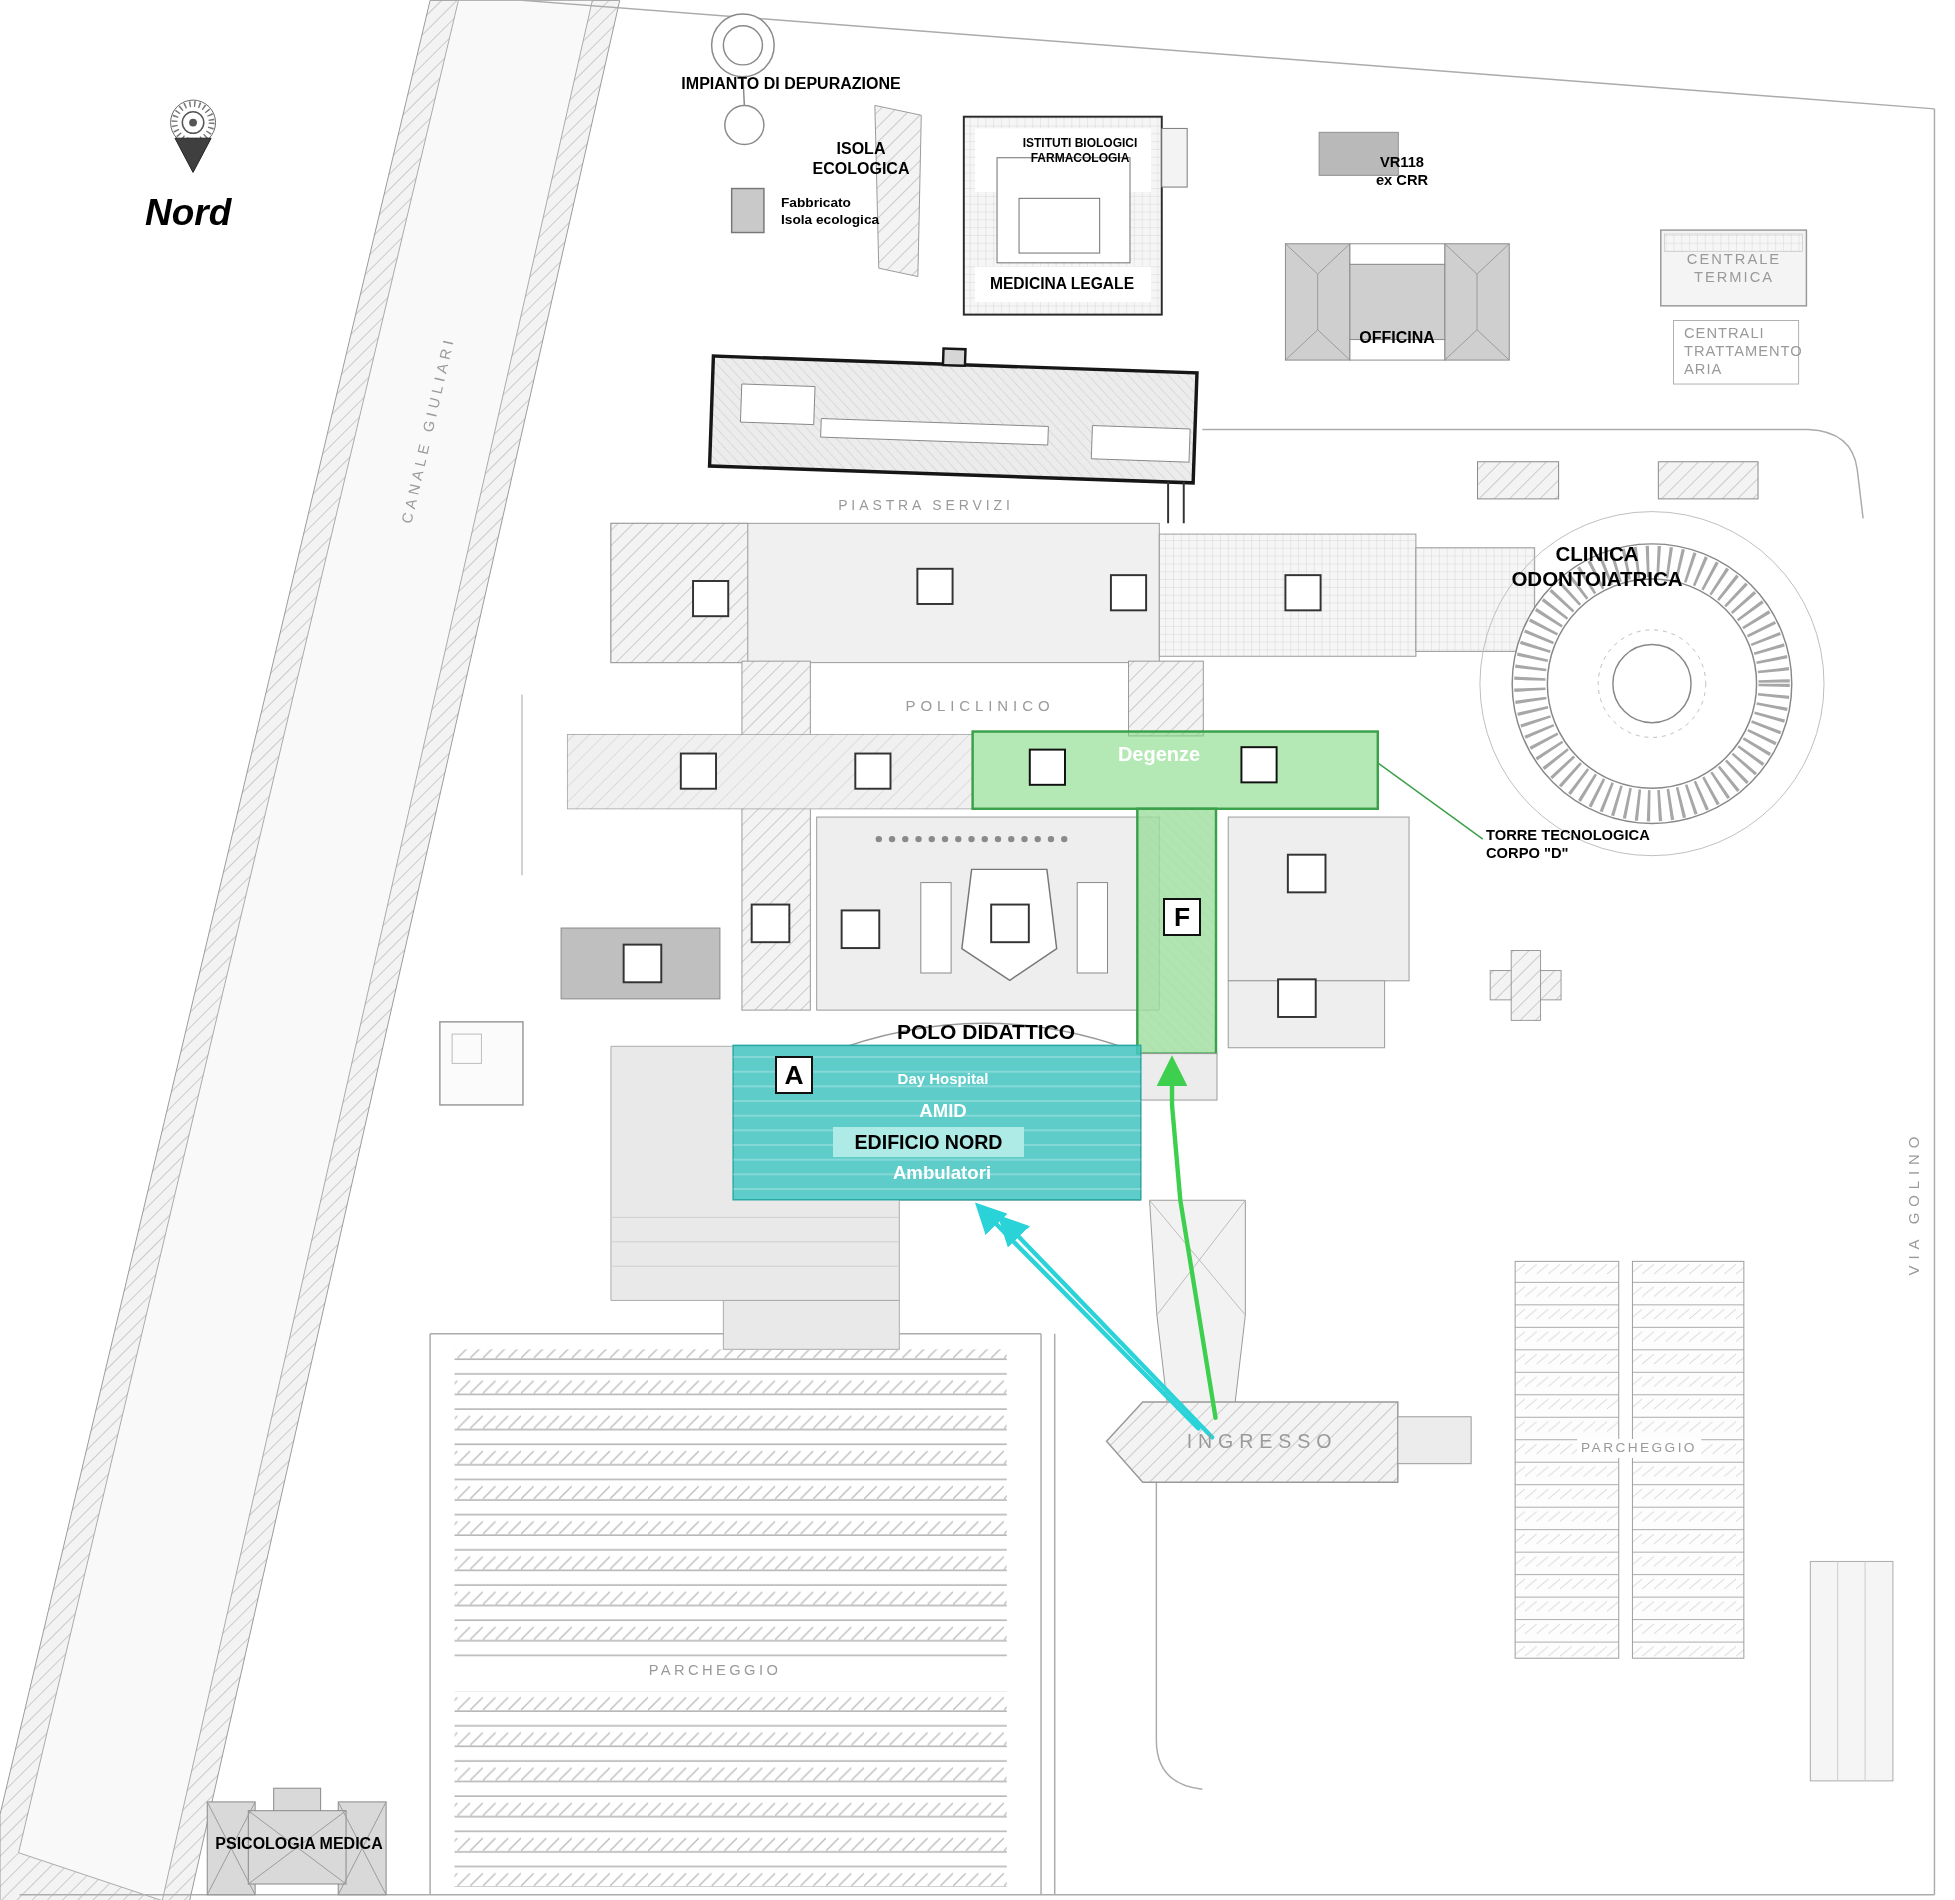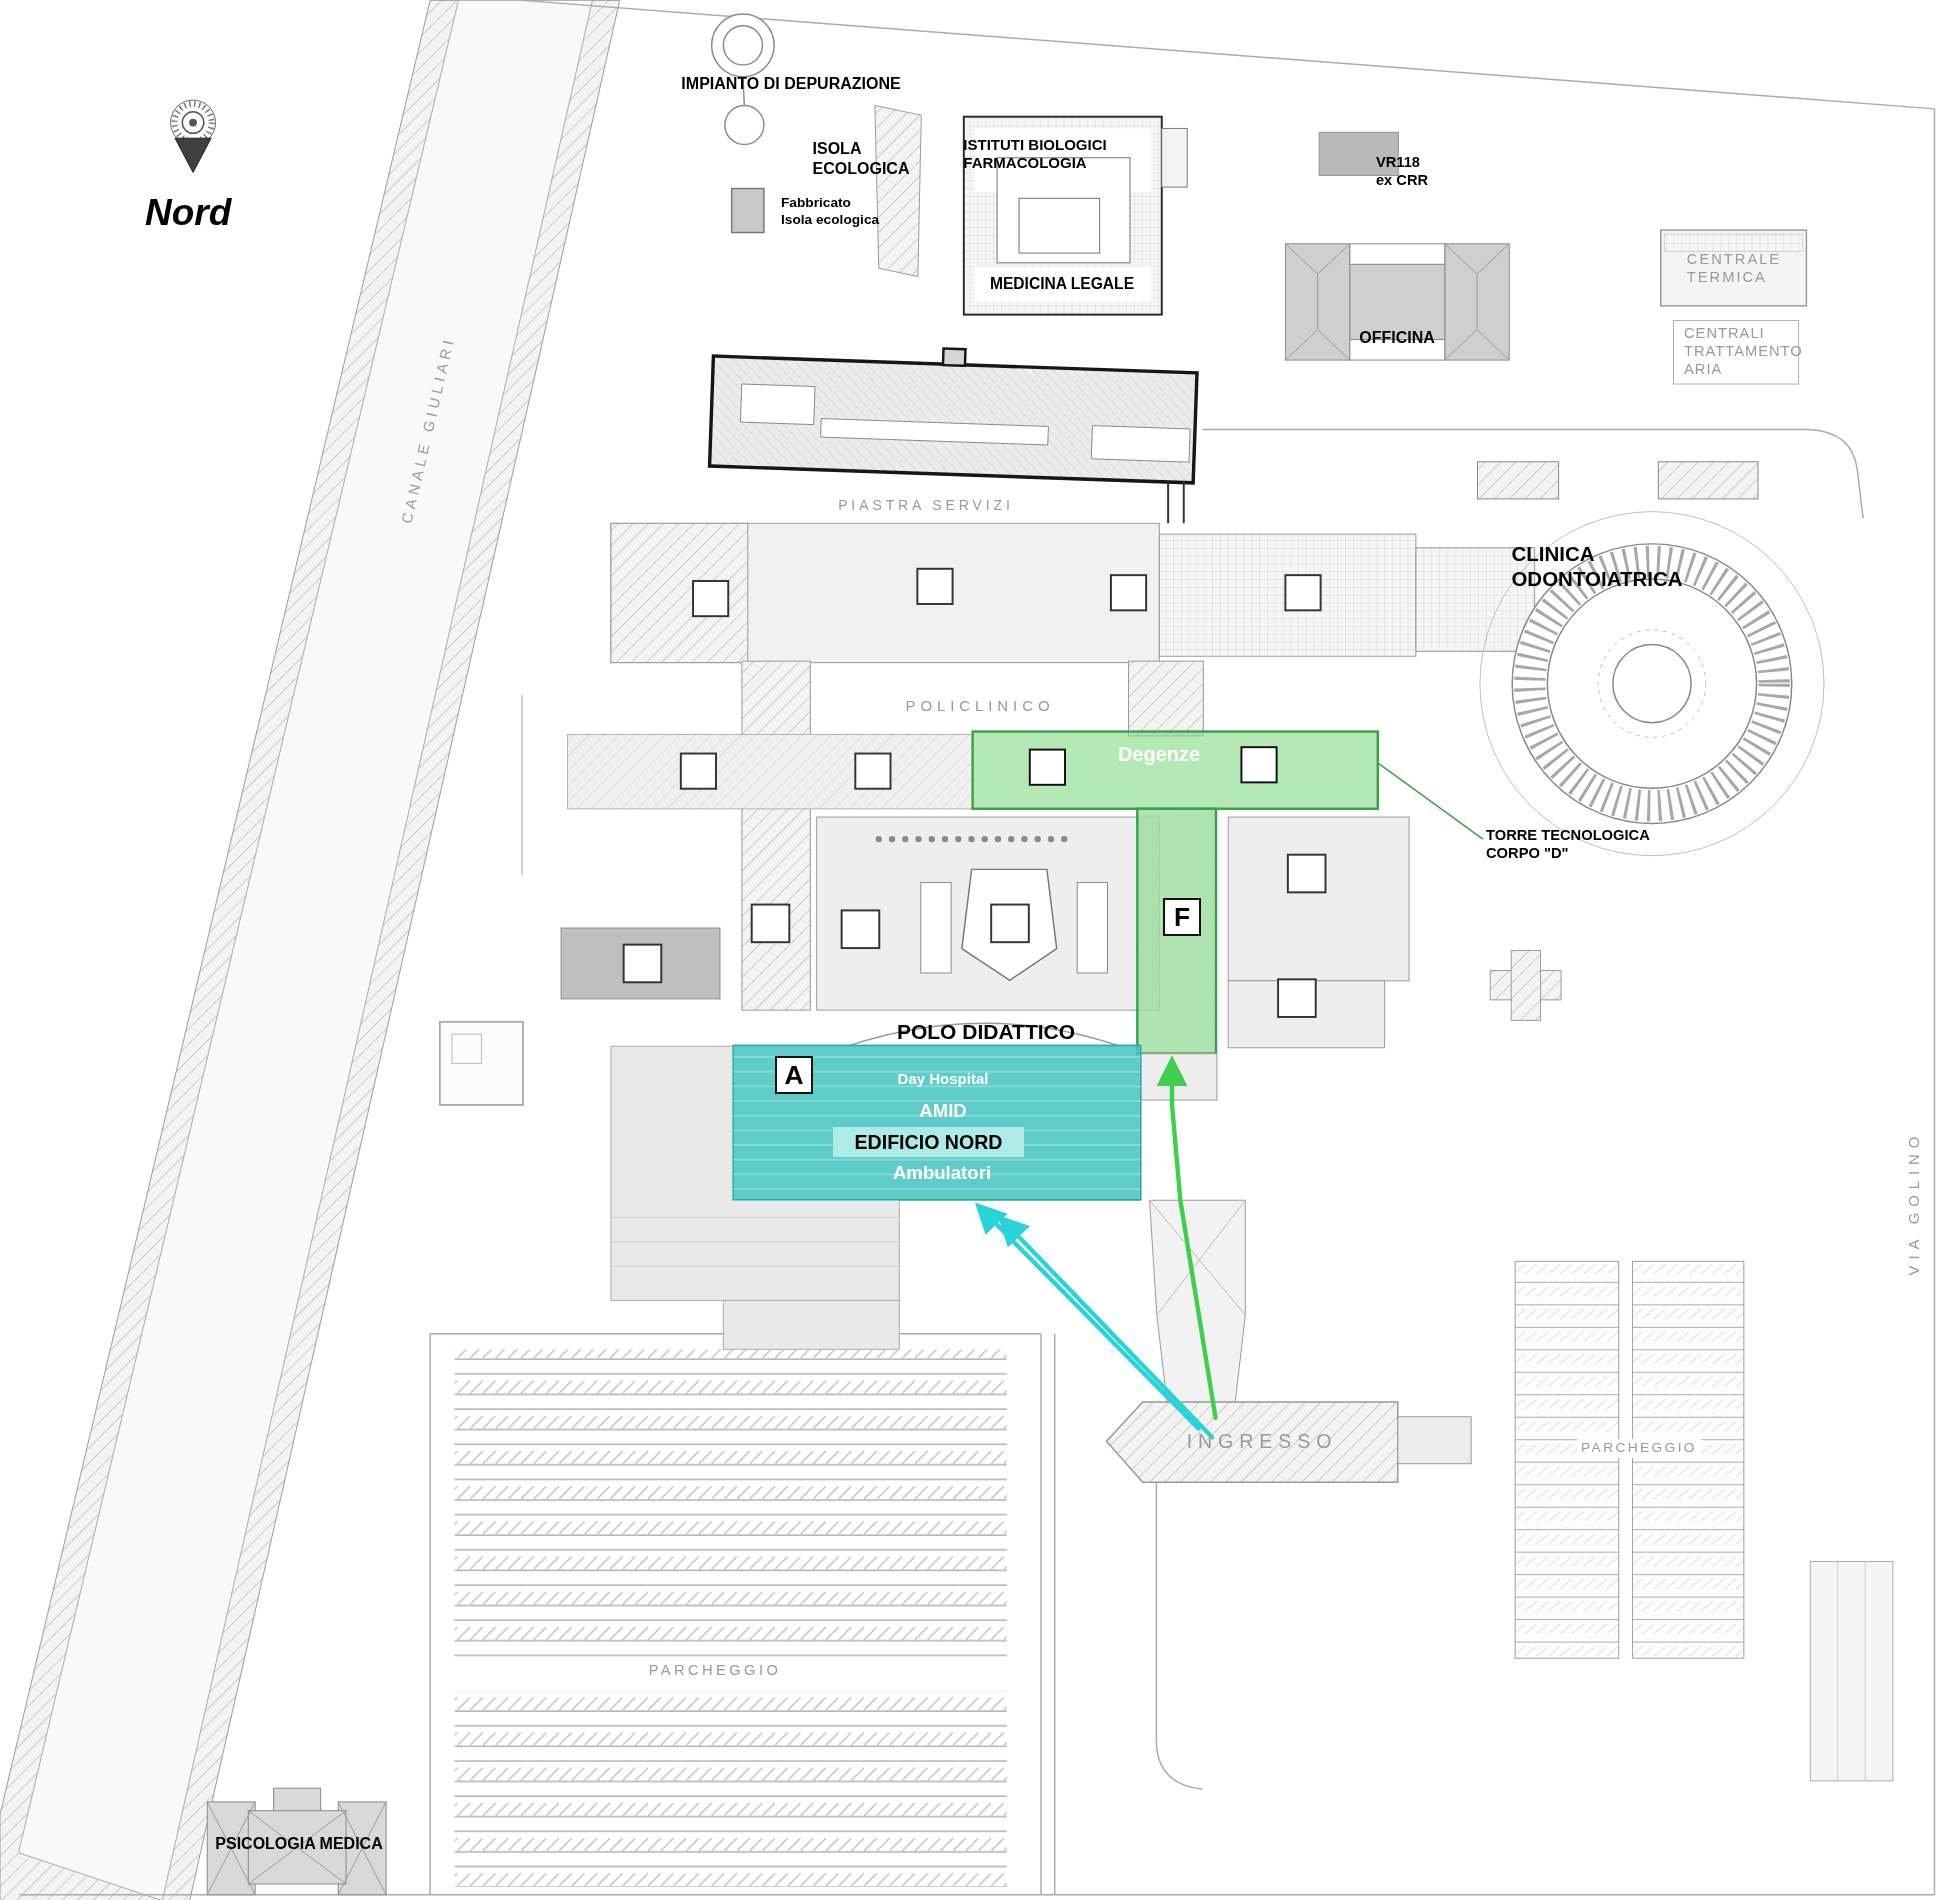--- a/index.html
+++ b/index.html
@@ -3,21 +3,21 @@
 <meta charset="utf-8">
 <style>
   *{margin:0;padding:0;box-sizing:border-box}
   html,body{background:#fff}
   body{width:1955px;height:1901px;position:relative;overflow:hidden;
        font-family:"Liberation Sans",sans-serif;color:#000}
   #map-root{position:absolute;left:0;top:0;width:1955px;height:1901px}
   svg#plan{position:absolute;left:0;top:0;z-index:1}
   .lbl{position:absolute;z-index:3;white-space:pre-line;line-height:1.22}
   .b{font-weight:bold}
-  .c{transform:translateX(-50%);text-align:left}
+  .c{transform:translateX(-50%);text-align:center}
   .gray{color:var(--gray-label,#9a9a9a)}
   .white{color:#fff}
   .box-label{position:absolute;z-index:3;width:38px;height:38px;background:#fff;
              border:2.9px solid #111;display:flex;align-items:center;justify-content:center;
              font-weight:bold;font-size:26.4px;line-height:1}
   .en-band{position:absolute;z-index:3;left:833px;top:1127px;width:191px;height:30px;
            background:var(--teal-band,#aeeae6);display:flex;align-items:center;justify-content:center;
            font-weight:bold;font-size:19.6px;color:#000}
   
   .fill-green{fill:var(--highlight-green,#7ed87e);fill-opacity:.58}
@@ -260,21 +260,21 @@
 <div class="lbl gray" style="left:429px;top:430px;transform:translate(-50%,-50%) rotate(-77deg);font-size:14.7px;letter-spacing:4.4px;white-space:nowrap">CANALE GIULIARI</div>
 
 <div class="lbl b c" style="left:791px;top:74px;font-size:16px;white-space:nowrap">IMPIANTO DI DEPURAZIONE</div>
 
 <div class="lbl b c" style="left:861px;top:139px;font-size:16px">ISOLA
 ECOLOGICA</div>
 
 <div class="lbl b" style="left:781px;top:195px;font-size:13.7px">Fabbricato
 Isola ecologica</div>
 
-<div class="lbl b c" style="left:1035px;top:136px;font-size:15px">ISTITUTI BIOLOGICI
+<div class="lbl b c" style="left:1080px;top:136px;font-size:12px">ISTITUTI BIOLOGICI
 FARMACOLOGIA</div>
 
 <div class="lbl b c" style="left:1062px;top:274px;font-size:15.6px;white-space:nowrap">MEDICINA LEGALE</div>
 
 <div class="lbl b c" style="left:1402px;top:154px;font-size:14.7px">VR118
 ex CRR</div>
 
 <div class="lbl b c" style="left:1397px;top:328px;font-size:16px">OFFICINA</div>
 
 <div class="lbl gray c" style="left:1734px;top:251px;font-size:14.7px;letter-spacing:2px">CENTRALE

